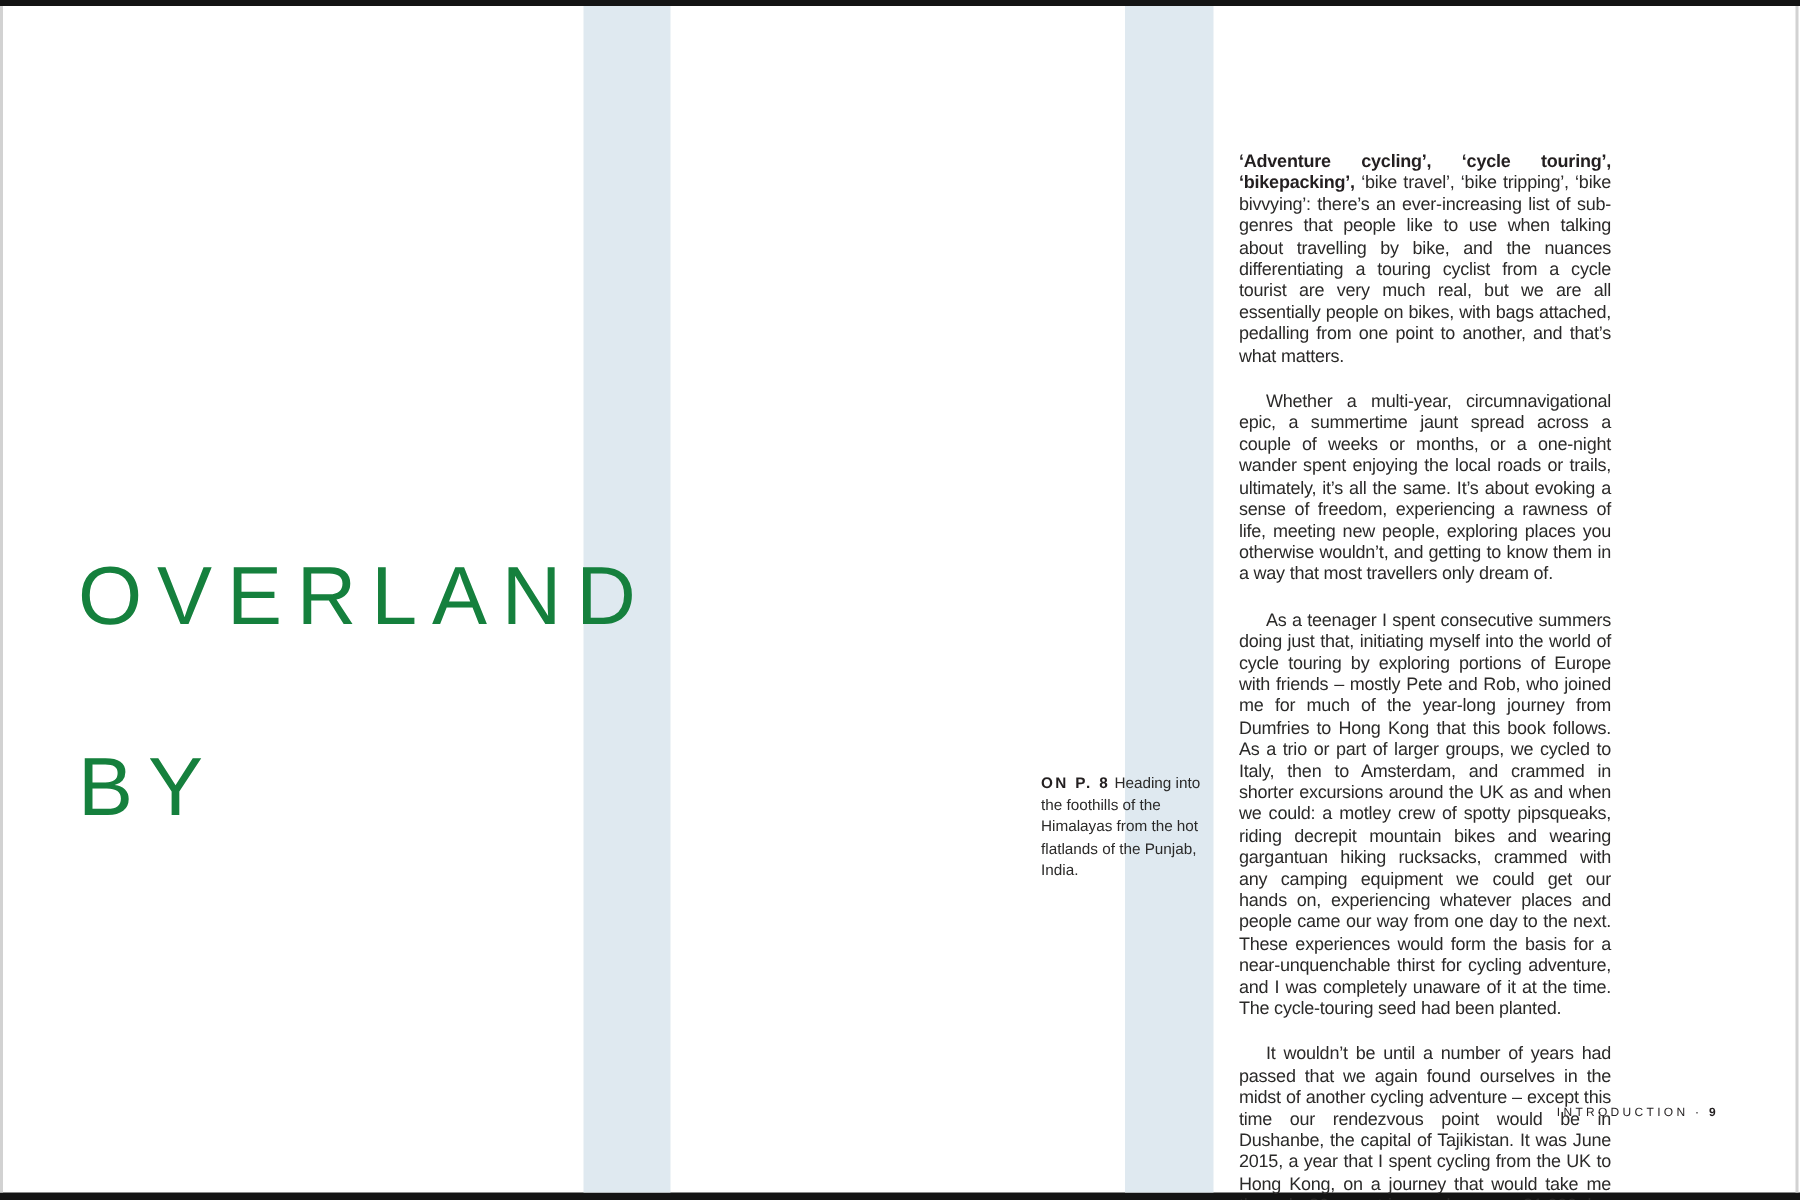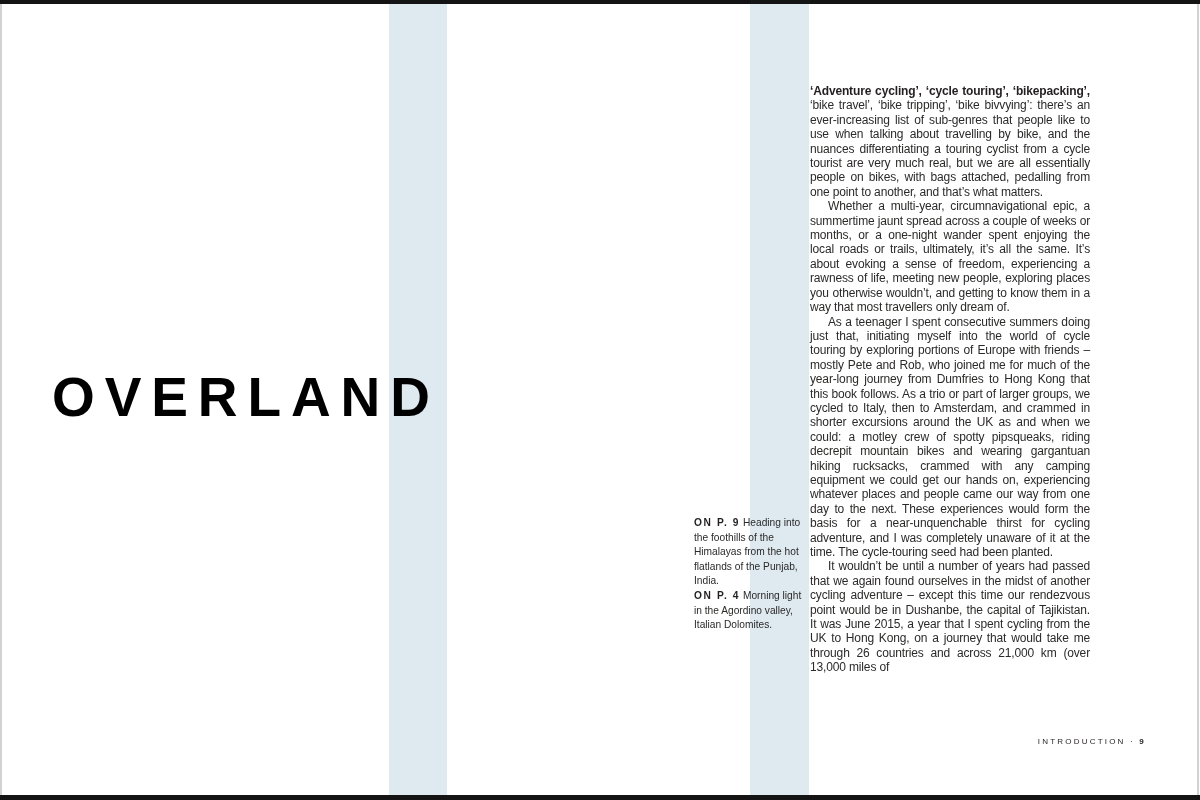--- a/index.html
+++ b/index.html
@@ -26,23 +26,23 @@
   
   .stripe { position: absolute; top: 4px; height: 791px; background: #dfe9f0; }
   .stripe.a { left: 389px; width: 58px; }
   .stripe.b { left: 750px; width: 59px; }
   
   .title-line {
     position: absolute;
     left: 52px;
     font-size: 55px;
     line-height: 1;
-    font-weight: 700;
+    font-weight: 400;
     letter-spacing: 0.18em;
-    color: #000000;
+    color: #15803d;
     white-space: nowrap;
   }
   .title-line.l1 { top: 370px; }
   .title-line.l2 { top: 497px; }
   .title-line.l3 { top: 630px; }
   
   .captions {
     position: absolute;
     left: 694px;
     top: 516px;
@@ -62,21 +62,21 @@
     position: absolute;
     left: 810px;
     top: 84px;
     width: 280px;
     color: #2b2a29;
     font-size: 12px;
     line-height: 14.4px;
     text-align: justify;
     letter-spacing: -0.15px;
   }
-  .body-col p { margin: 0; }
+  .body-col p { margin: 16px; }
   .body-col p.indent { text-indent: 18px; }
   .bold-lead { font-weight: bold; color: #231f20; }
   
   .footer {
     position: absolute;
     right: 54px;
     top: 738px;
     font-size: 8px;
     letter-spacing: 2.2px;
     color: #231f20;
@@ -93,24 +93,24 @@
 
   <div class="bar top"></div>
   <div class="bar bottom"></div>
   <div class="edge-line left"></div>
   <div class="edge-line right"></div>
 
   <div class="stripe a"></div>
   <div class="stripe b"></div>
 
   <div class="title-line l1">OVERLAND</div>
+  <div class="title-line l2">BY</div>
 
   <div class="captions">
-    <p class="caption-item"><span class="caption-label">ON P. 9</span><span> Heading into the foothills of the Himalayas from the hot flatlands of the Punjab, India.</span></p>
-    <p class="caption-item"><span class="caption-label">ON P. 4</span><span> Morning light in the Agordino valley, Italian Dolomites.</span></p>
+    <p class="caption-item"><span class="caption-label">ON P. 8</span><span> Heading into the foothills of the Himalayas from the hot flatlands of the Punjab, India.</span></p>
   </div>
 
   <div class="body-col">
     <p><span class="bold-lead">‘Adventure cycling’, ‘cycle touring’, ‘bikepacking’,</span><span> ‘bike travel’, ‘bike tripping’, ‘bike bivvying’: there’s an ever-increasing list of sub-genres that people like to use when talking about travelling by bike, and the nuances differentiating a touring cyclist from a cycle tourist are very much real, but we are all essentially people on bikes, with bags attached, pedalling from one point to another, and that’s what matters.</span></p>
     <p class="indent">Whether a multi-year, circumnavigational epic, a summertime jaunt spread across a couple of weeks or months, or a one-night wander spent enjoying the local roads or trails, ultimately, it’s all the same. It’s about evoking a sense of freedom, experiencing a rawness of life, meeting new people, exploring places you otherwise wouldn’t, and getting to know them in a way that most travellers only dream of.</p>
     <p class="indent">As a teenager I spent consecutive summers doing just that, initiating myself into the world of cycle touring by exploring portions of Europe with friends – mostly Pete and Rob, who joined me for much of the year-long journey from Dumfries to Hong Kong that this book follows. As a trio or part of larger groups, we cycled to Italy, then to Amsterdam, and crammed in shorter excursions around the UK as and when we could: a motley crew of spotty pipsqueaks, riding decrepit mountain bikes and wearing gargantuan hiking rucksacks, crammed with any camping equipment we could get our hands on, experiencing whatever places and people came our way from one day to the next. These experiences would form the basis for a near-unquenchable thirst for cycling adventure, and I was completely unaware of it at the time. The cycle-touring seed had been planted.</p>
     <p class="indent">It wouldn’t be until a number of years had passed that we again found ourselves in the midst of another cycling adventure – except this time our rendezvous point would be in Dushanbe, the capital of Tajikistan. It was June 2015, a year that I spent cycling from the UK to Hong Kong, on a journey that would take me through 26 countries and across 21,000 km (over 13,000 miles of</p>
   </div>
 
   <div class="footer">

